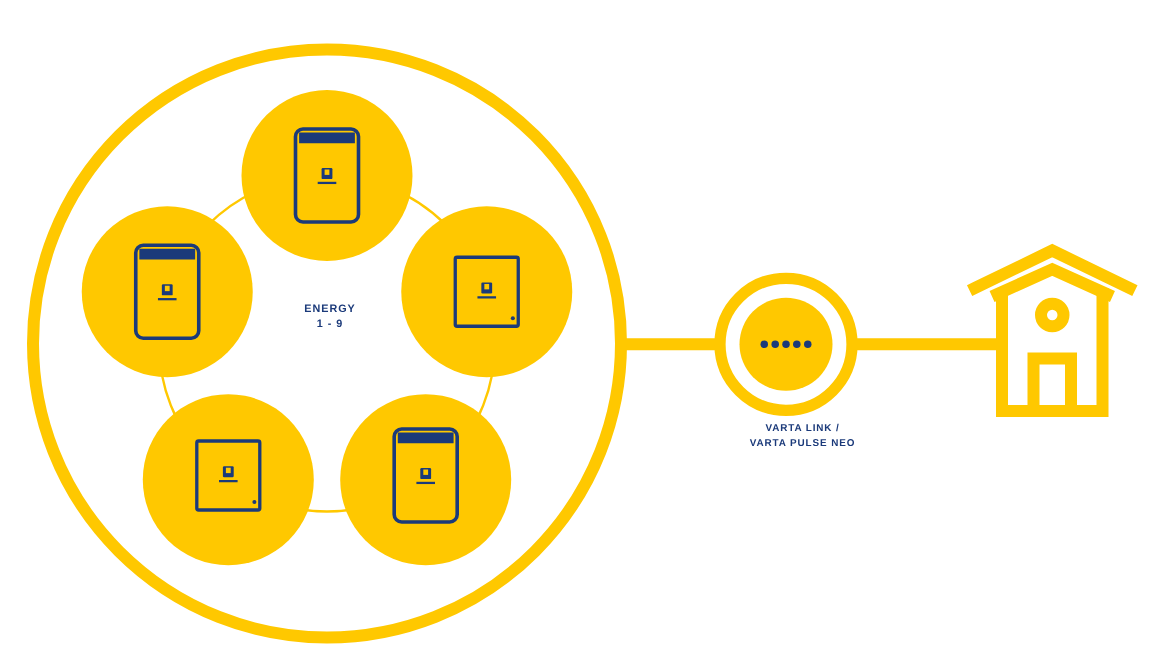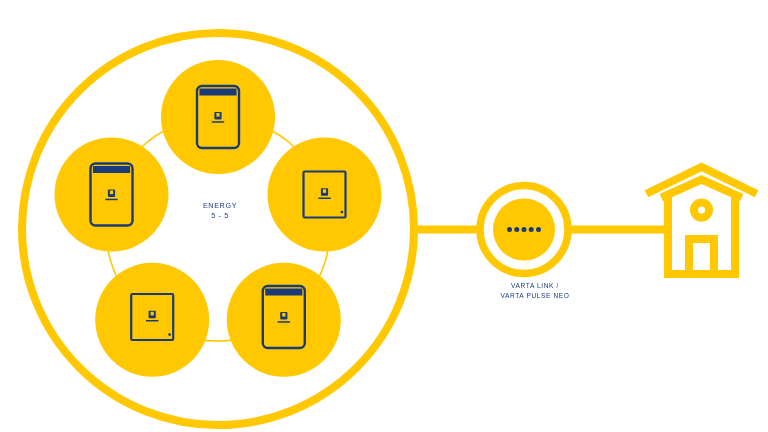--- a/index.html
+++ b/index.html
@@ -24,21 +24,21 @@
     left: 0;
     top: 0;
     width: 768px;
     height: 432px;
     display: block;
   }
   .txt {
     position: absolute;
     color: #1b3a7a;
     font-family: "Liberation Sans", sans-serif;
-    font-weight: normal;
+    font-weight: bold;
     letter-spacing: 0.09em;
     text-align: center;
     white-space: nowrap;
     line-height: 1.45;
   }
   #center-label {
     left: 150px;
     top: 201px;
     width: 140px;
     font-size: 7.2px;
@@ -144,21 +144,21 @@
 
       <circle cx="701.5" cy="210" r="7.5"></circle>
 
       <path d="M 689 274 L 689 239 L 714 239 L 714 274"></path>
     </g>
 
   </svg>
 
   <div class="txt" id="center-label">
     <span class="lbl-line">ENERGY</span>
-    <span class="lbl-line">5 - 5</span>
+    <span class="lbl-line">1 - 9</span>
   </div>
 
   <div class="txt" id="hub-label">
     <span class="lbl-line">VARTA LINK /</span>
     <span class="lbl-line">VARTA PULSE NEO</span>
   </div>
 
 </div>
 
 </body></html>

